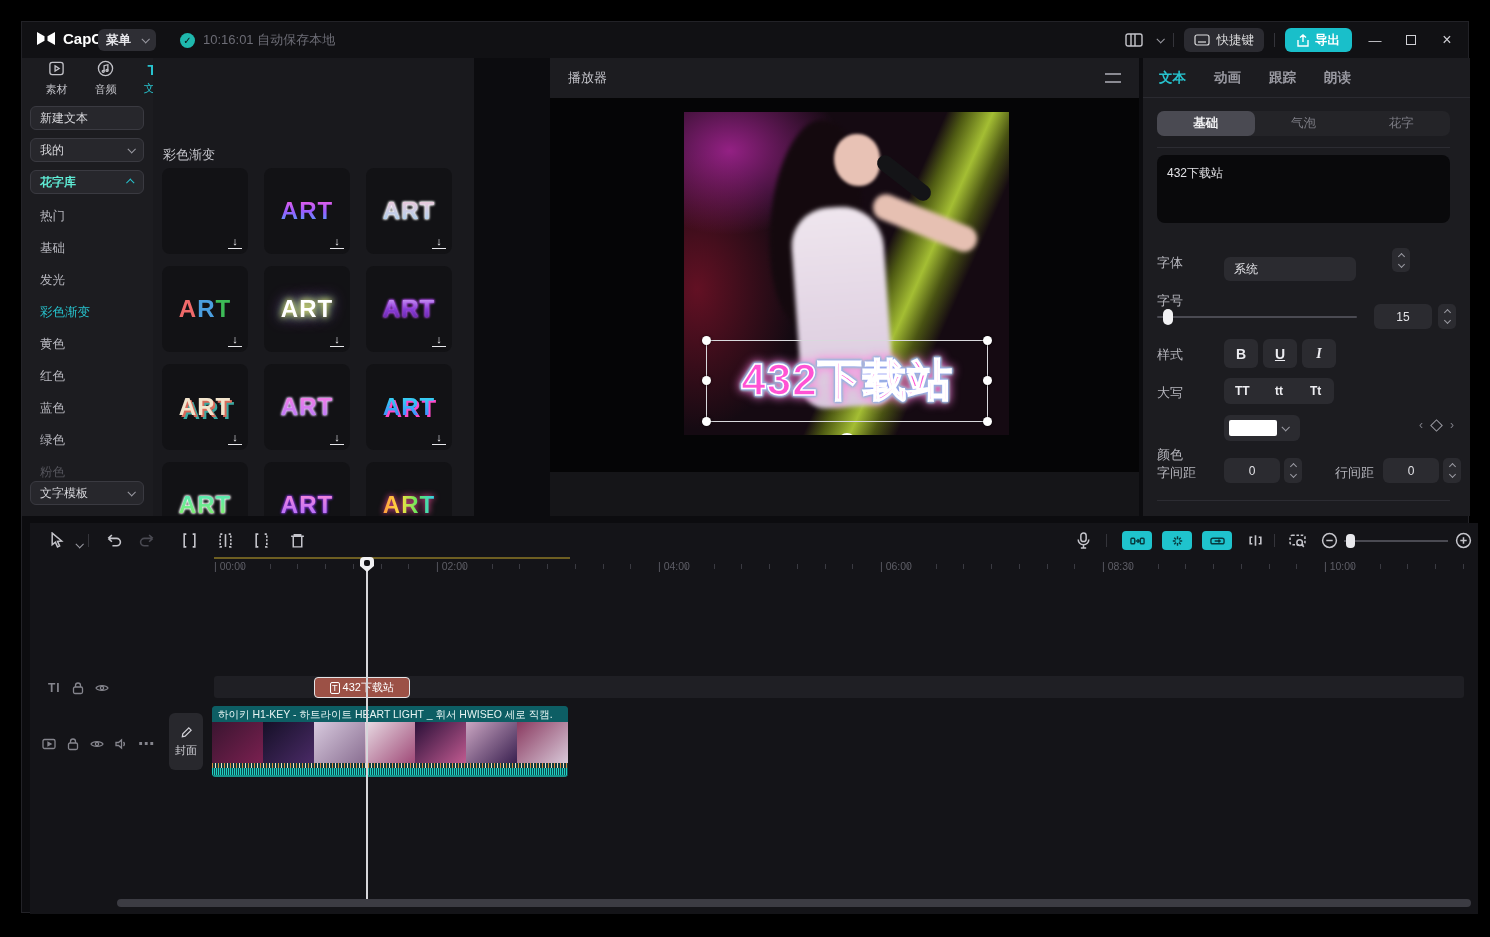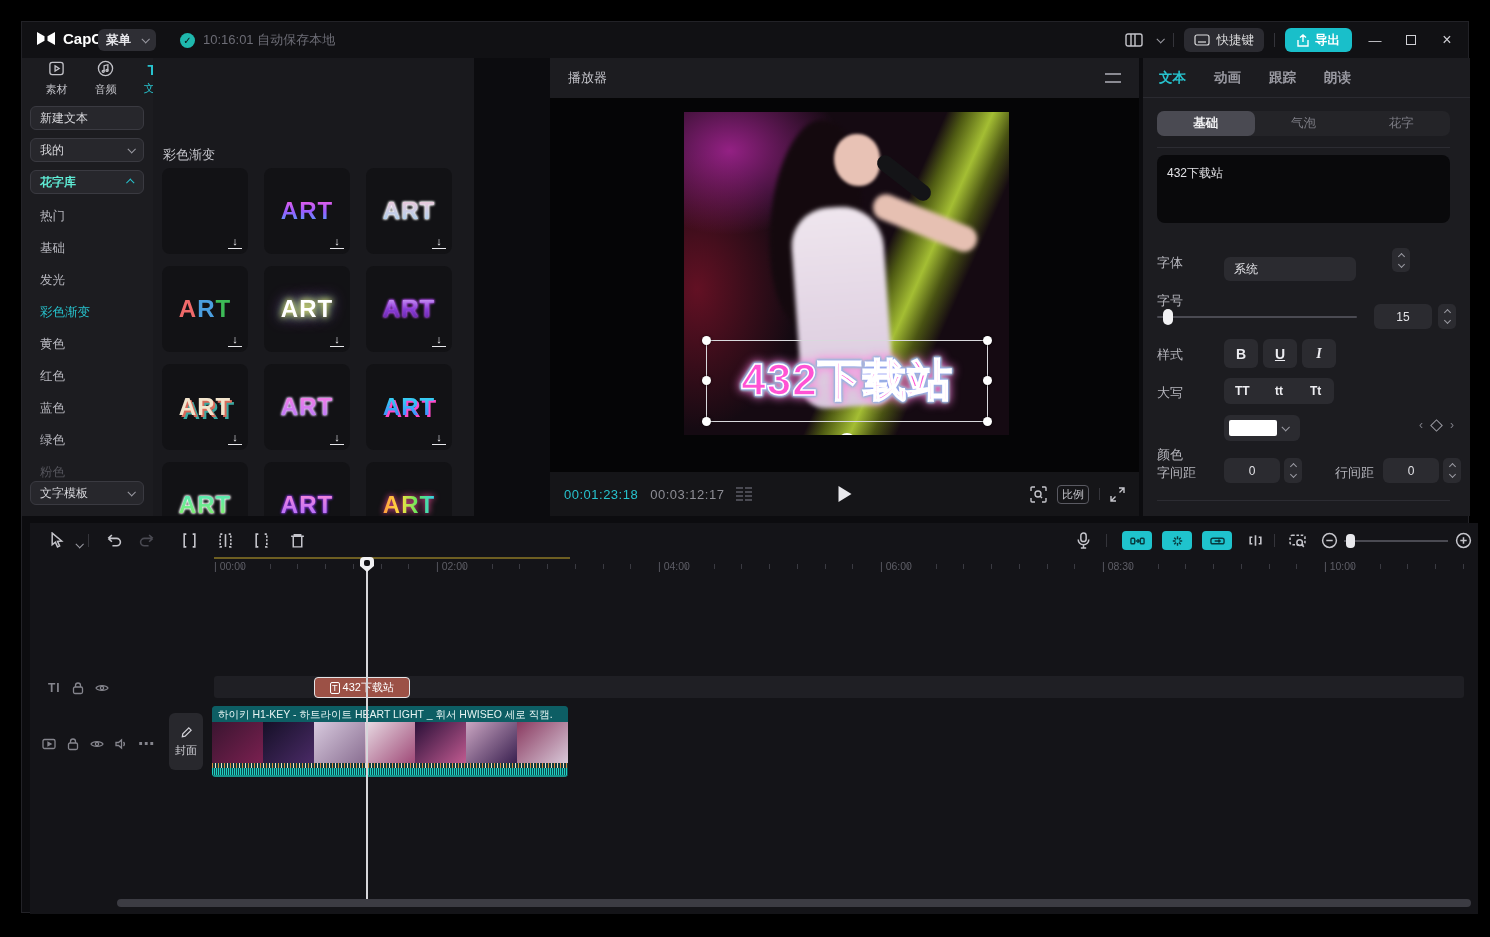--- a/index.html
+++ b/index.html
@@ -346,41 +346,20 @@
           <div class="overlay-text">432下载站</div>
           <span class="handle" style="left:-5px;top:-5px;"></span>
           <span class="handle" style="right:-5px;top:-5px;"></span>
           <span class="handle" style="left:-5px;bottom:-5px;"></span>
           <span class="handle" style="right:-5px;bottom:-5px;"></span>
           <span class="handle" style="left:-5px;top:50%;margin-top:-5px;"></span>
           <span class="handle" style="right:-5px;top:50%;margin-top:-5px;"></span>
           <span class="rotate-handle">⟳</span>
         </div>
       </div>
-    </div>
-    <div class="player-ctl">
-      <span class="tc-cur">00:01:23:18</span>
-      <span class="tc-total">00:03:12:17</span>
-      <span class="colgrid-icon">
-            <i></i>
-            <i></i>
-          </span>
-      <span class="play-btn"></span>
-      <span class="pc-right">
-        <svg width="17" height="17" viewBox="0 0 17 17" fill="none" stroke="#c5c5cb" stroke-width="1.4">
-              <path d="M1 5 V2 A1 1 0 0 1 2 1 H5 M12 1 H15 A1 1 0 0 1 16 2 V5 M16 12 V15 A1 1 0 0 1 15 16 H12 M5 16 H2 A1 1 0 0 1 1 15 V12"></path>
-              <circle cx="8" cy="8" r="3"></circle>
-              <path d="M10.2 10.2 L12 12"></path>
-            </svg>
-        <span class="ratio-btn">比例</span>
-        <span style="width:1px;height:12px;background:#34343a;"></span>
-        <svg width="15" height="15" viewBox="0 0 15 15" fill="none" stroke="#c5c5cb" stroke-width="1.4">
-              <path d="M9 1 H14 V6 M14 1 L9.5 5.5 M6 14 H1 V9 M1 14 L5.5 9.5"></path>
-            </svg>
-      </span>
     </div>
   </div>
 
   <div class="panel inspector">
     <div class="insp-tabs" id="insp-tabs">
           <span class="active">文本</span>
           <span class="">动画</span>
           <span class="">跟踪</span>
           <span class="">朗读</span>
         </div>

